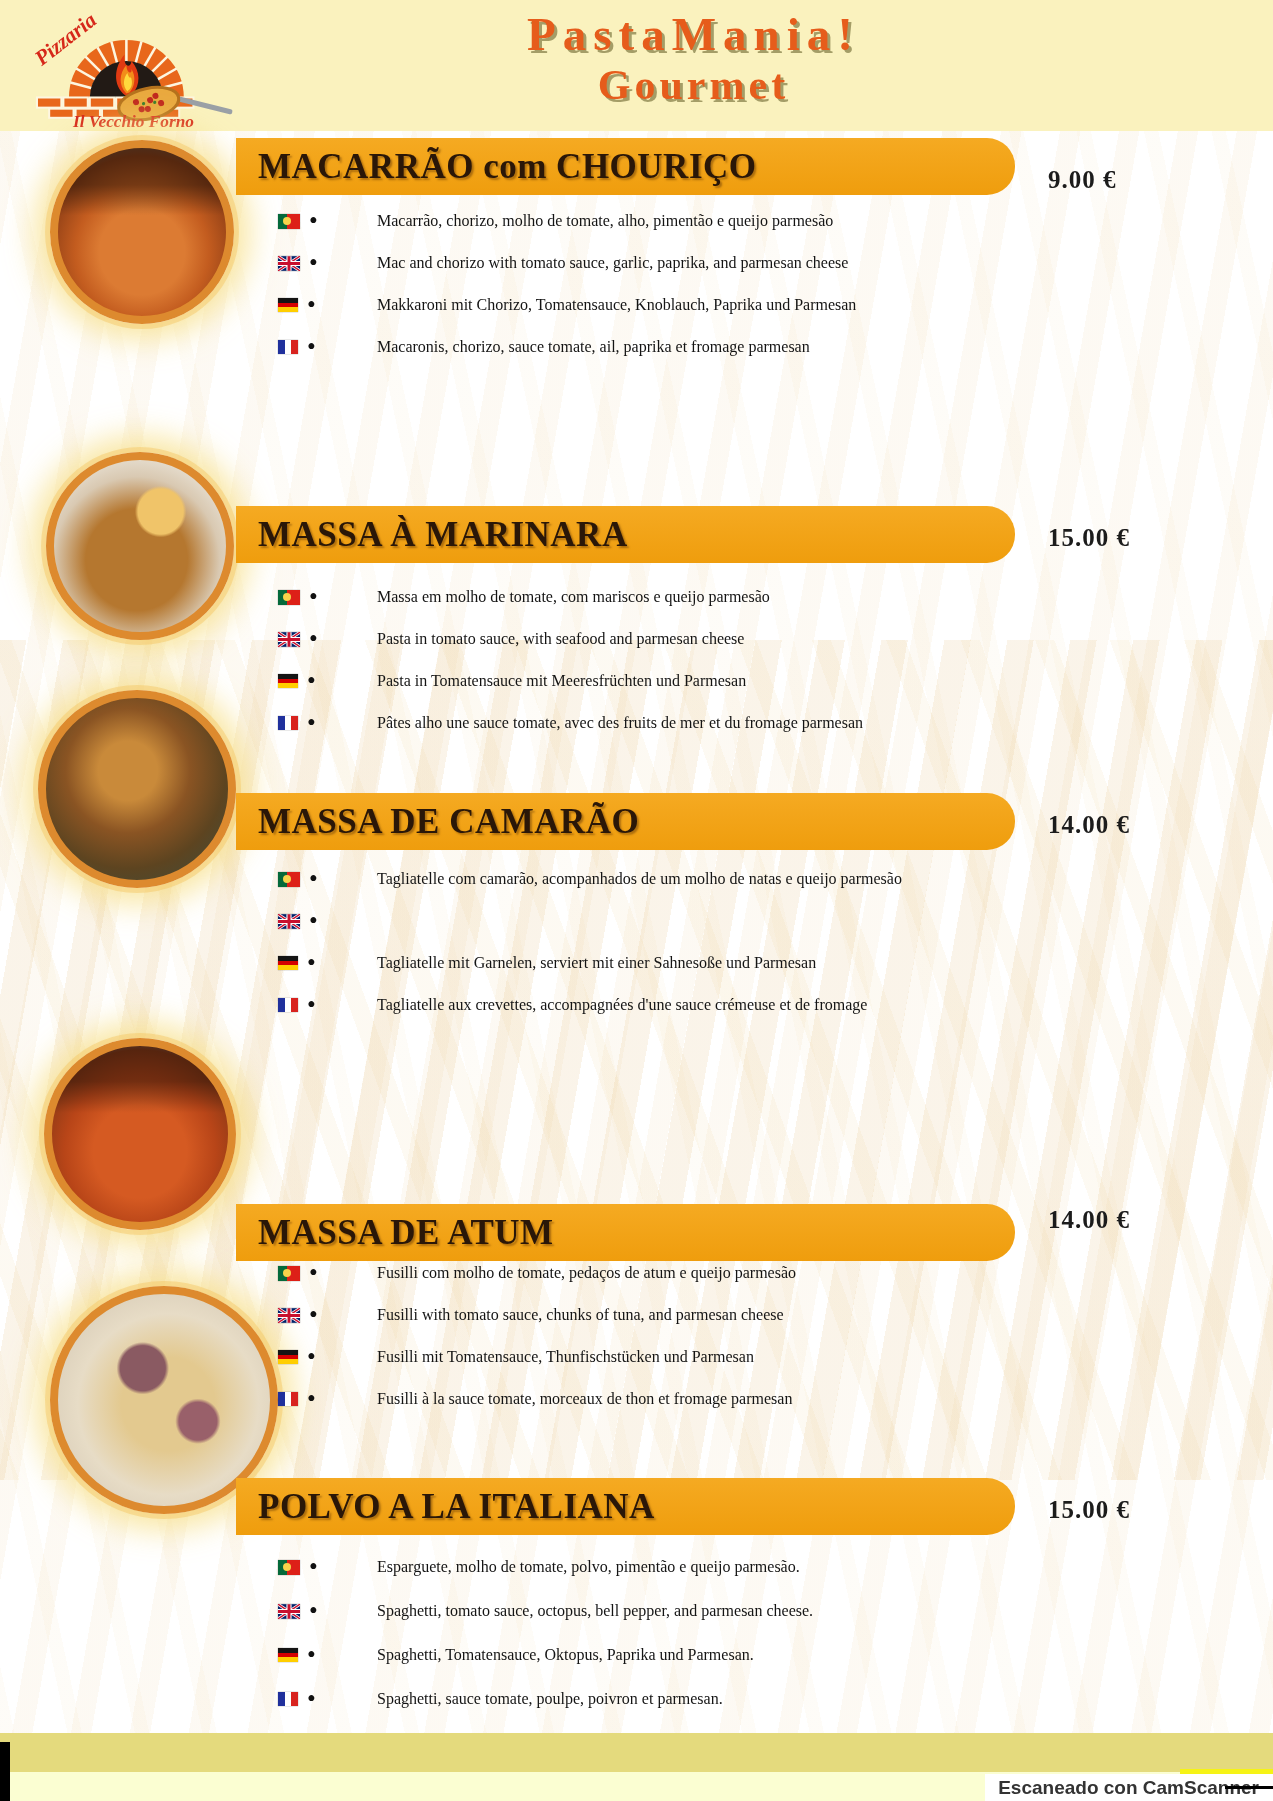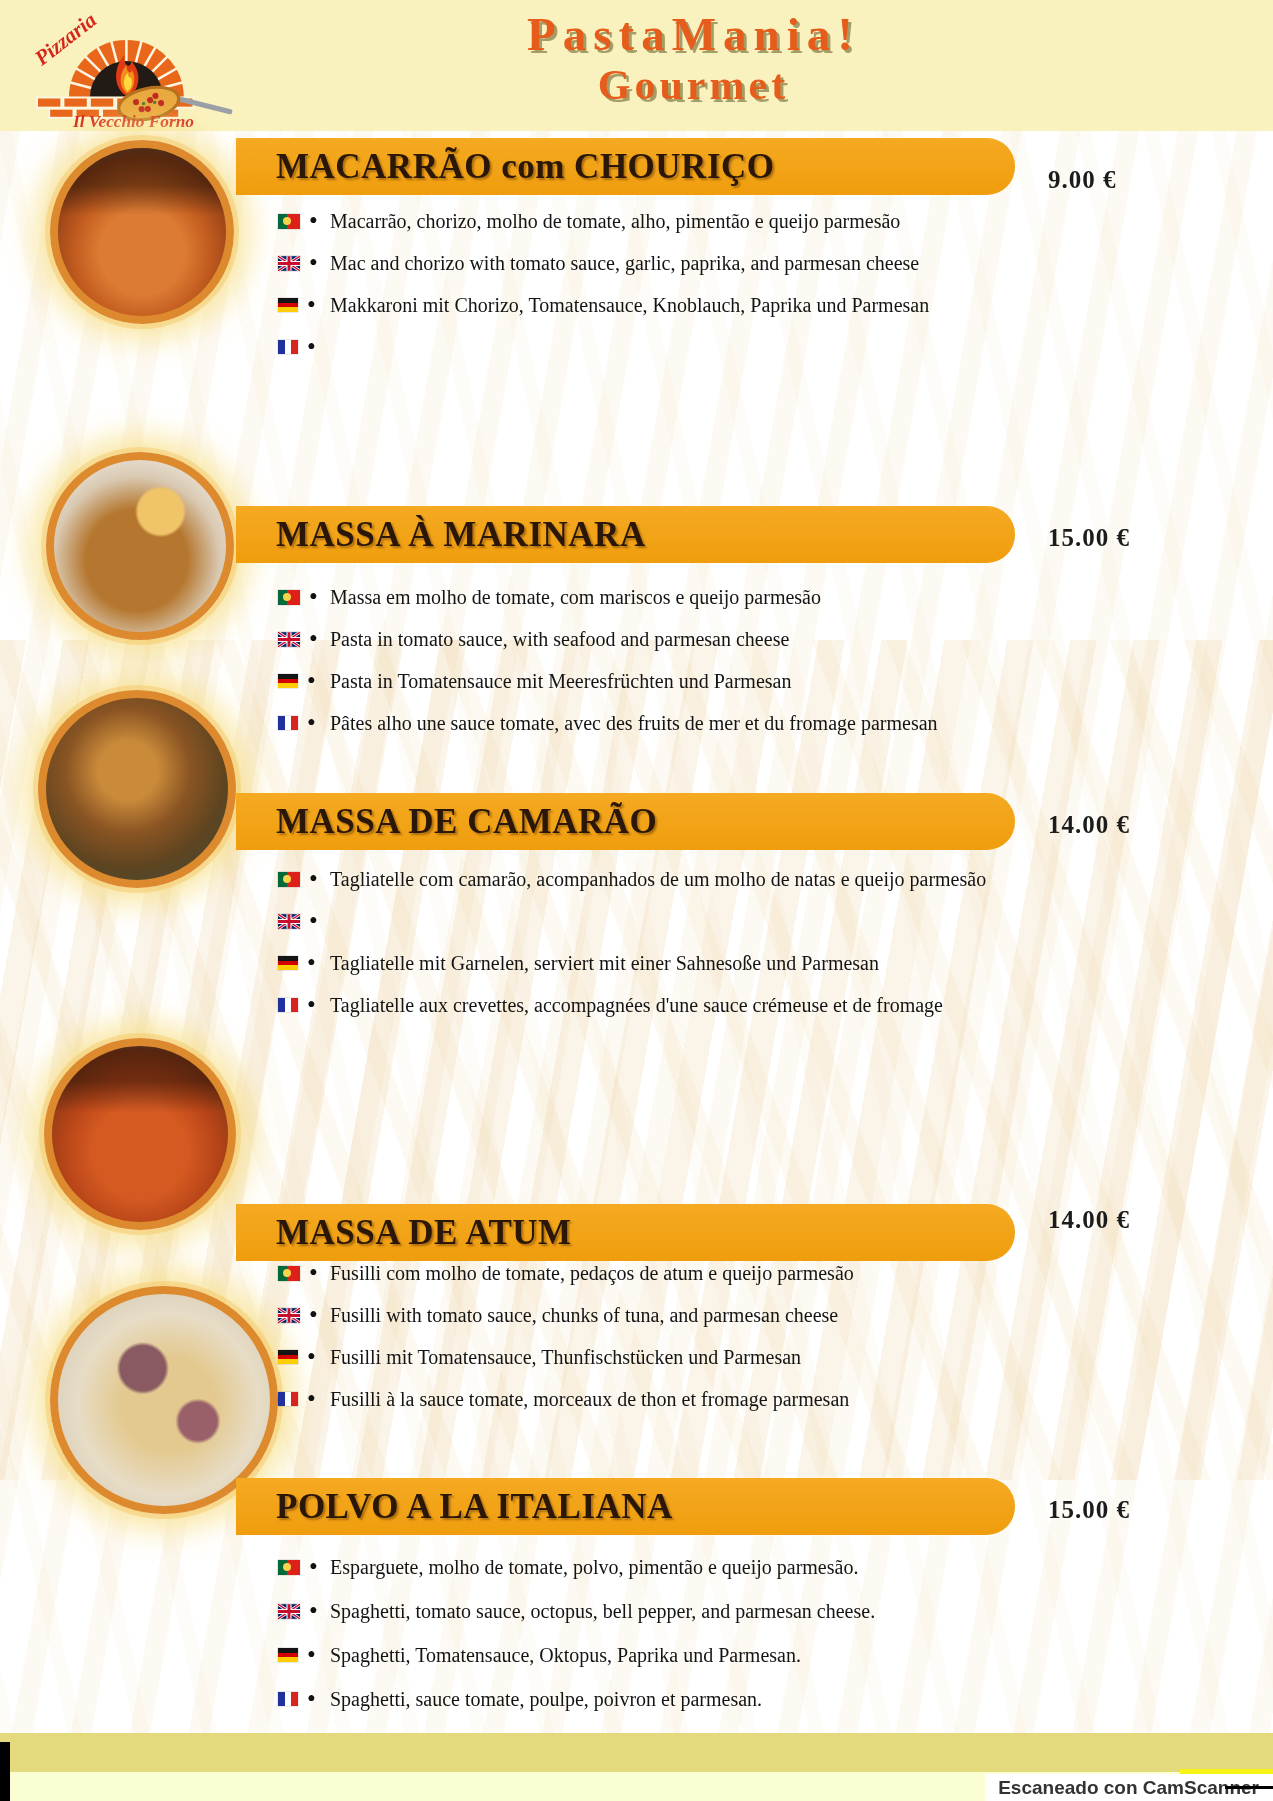--- a/index.html
+++ b/index.html
@@ -21,21 +21,21 @@
       repeating-linear-gradient(100deg, rgba(233,199,140,.10) 0 20px, rgba(255,255,255,0) 20px 58px),
       repeating-linear-gradient(78deg, rgba(240,215,160,.08) 0 14px, rgba(255,255,255,0) 14px 66px);}
   .watermark-strong{position:absolute;left:0;top:640px;width:1273px;height:840px;pointer-events:none;
     background:
       repeating-linear-gradient(100deg, rgba(226,186,120,.16) 0 26px, rgba(255,255,255,0) 26px 62px),
       repeating-linear-gradient(70deg, rgba(238,210,150,.12) 0 18px, rgba(255,255,255,0) 18px 70px);}
   
   .banner{position:absolute;left:236px;width:779px;height:57px;
     background:linear-gradient(180deg,#F5AA22,#EF9D0D);
     border-radius:0 28px 28px 0;display:flex;align-items:center;
-    padding-left:40px;box-sizing:border-box;}
+    padding-left:22px;box-sizing:border-box;}
   .banner h2{margin:0;font-size:35px;font-weight:bold;color:#2A1708;letter-spacing:.5px;
     text-shadow:2px 2px 2px rgba(104,58,6,.5);white-space:nowrap;}
   .price{position:absolute;left:1048px;width:150px;font-size:25px;font-weight:bold;
     color:#1c1c1c;letter-spacing:1px;}
   
   .photo{position:absolute;border-radius:50%;border:8px solid #DD8A2E;
     box-shadow:0 0 0 5px rgba(244,198,98,.45),0 0 30px 16px rgba(247,223,133,.75);}
   .p1{left:50px;top:140px;width:168px;height:168px;
     background:radial-gradient(circle at 50% 62%,#DC7B33 0 32%,#C35C1F 50%,#8F3F16 72%,#6d5340 88%),
     linear-gradient(180deg,#9aa0a6 0 22%,rgba(0,0,0,0) 40%);background-blend-mode:multiply;}
@@ -50,21 +50,21 @@
   .p5{left:50px;top:1286px;width:212px;height:212px;
     background:radial-gradient(circle at 40% 35%,#8a5a62 0 12%,rgba(0,0,0,0) 14%),
     radial-gradient(circle at 66% 60%,#99606a 0 10%,rgba(0,0,0,0) 12%),
     radial-gradient(circle at 52% 52%,#E3C98F 0 30%,#E7DCC6 58%,#D9CDB8 82%,#C9BCA6 100%);}
   
   .desc-list{position:absolute;left:278px;width:762px;}
   .desc-row{display:flex;align-items:flex-start;margin-bottom:4px;}
   .d5 .desc-row{margin-bottom:6px;}
   .flag-cell{display:flex;align-items:center;gap:9px;height:38px;flex-shrink:0;width:52px;}
   .dot{font-size:25px;color:#111;line-height:38px;}
-  .desc-text{font-size:20px;line-height:38px;color:#141414;}
+  .desc-text{font-size:16px;line-height:38px;color:#141414;margin-left:47px;}
   .w62{max-width:620px;} .w64{max-width:640px;} .w66{max-width:660px;} .w68{max-width:680px;}
   .flag{width:22px;height:15px;box-shadow:0 0 1px rgba(0,0,0,.5);flex-shrink:0;position:relative;display:inline-block;}
   .flag-pt{background:linear-gradient(90deg,#04693A 0 40%,#DD2018 40%);}
   .flag-pt::after{content:"";position:absolute;left:40%;top:50%;width:8px;height:8px;margin:-4px 0 0 -4px;
     border-radius:50%;background:#F6D44B;}
   .flag-de{width:20px;height:14px;background:linear-gradient(180deg,#141414 0 34%,#D40000 34% 67%,#FFCE00 67%);}
   .flag-fr{width:20px;height:14px;background:linear-gradient(90deg,#20309C 0 34%,#fff 34% 67%,#D8231F 67%);}
   .flag-uk svg{display:block;width:22px;height:15px;}
   
   .b1{top:138px;} .b2{top:506px;} .b3{top:793px;} .b4{top:1204px;} .b5{top:1478px;}
@@ -187,20 +187,21 @@
         <span class="flag flag-de"></span>
         <span class="dot">•</span>
       </span>
     <span class="desc-text">Makkaroni mit Chorizo, Tomatensauce, Knoblauch, Paprika und Parmesan</span>
   </div>
   <div class="desc-row">
     <span class="flag-cell">
         <span class="flag flag-fr"></span>
         <span class="dot">•</span>
       </span>
+    <span class="desc-text">Macaronis, chorizo, sauce tomate, ail, paprika et fromage parmesan</span>
   </div>
 </div>
 
 <div class="banner b2">
   <h2>MASSA À MARINARA</h2>
 </div>
 <div class="price pr2">15.00 €</div>
 <div class="desc-list d2">
   <div class="desc-row">
     <span class="flag-cell">

